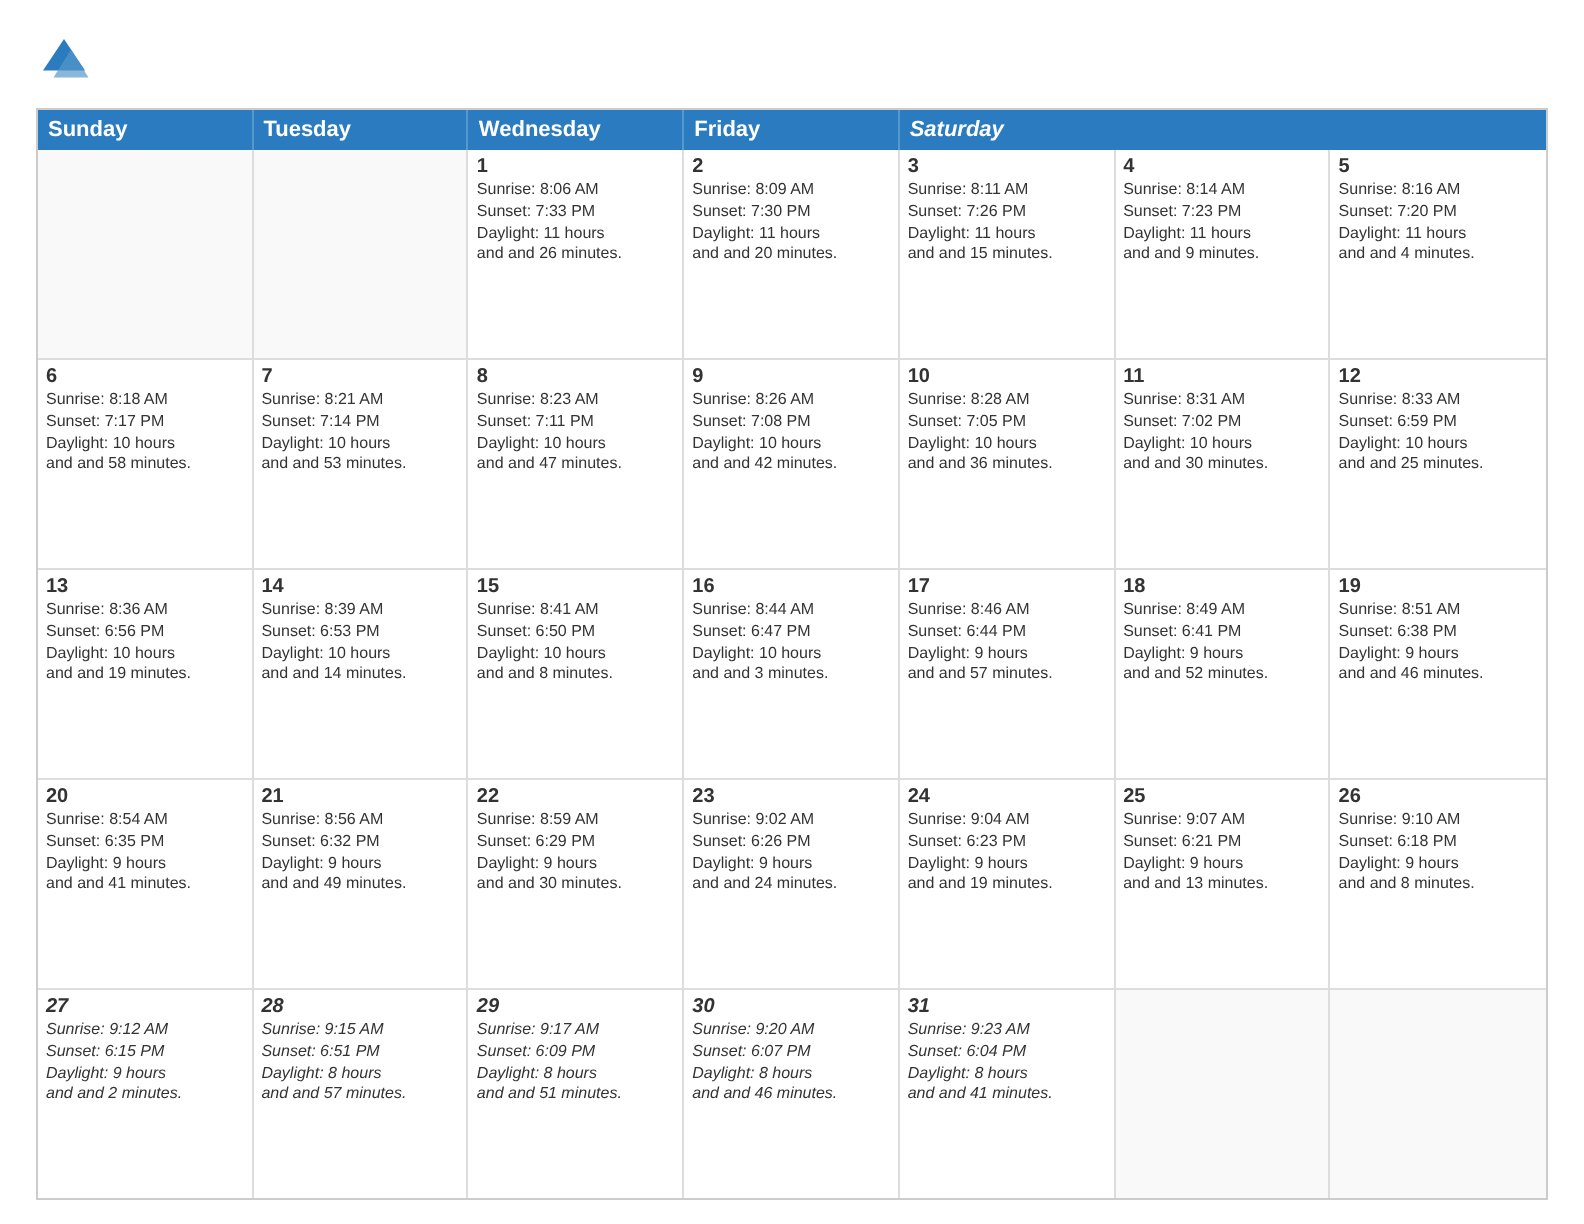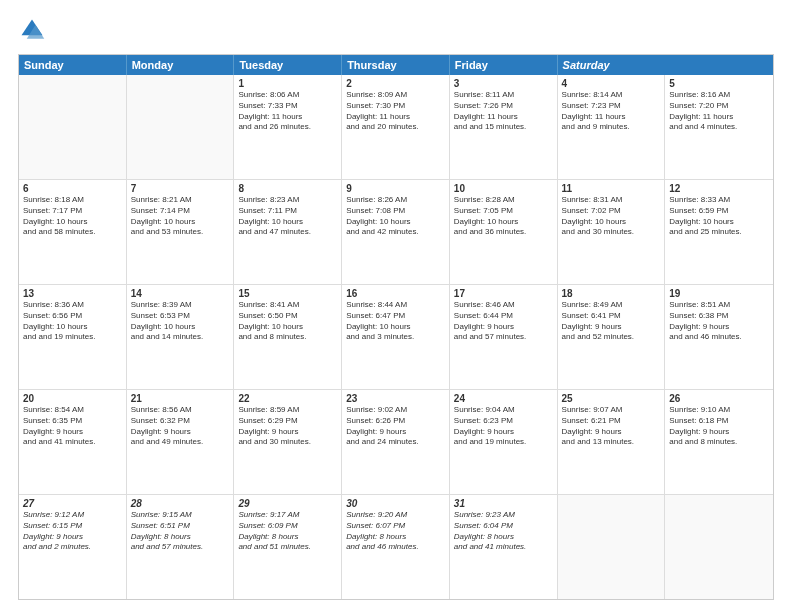--- a/index.html
+++ b/index.html
@@ -128,23 +128,22 @@
     </div>
     <div class="title-block">
       <div class="month-title"></div>
       <div class="location"></div>
     </div>
   </div>
 
   <div class="calendar">
     <div class="cal-header-row">
     <div class="cal-header-cell">Sunday</div>
-        <div class="cal-header-cell">Monday</div>
         <div class="cal-header-cell">Tuesday</div>
-        <div class="cal-header-cell">Thursday</div>
+        <div class="cal-header-cell">Wednesday</div>
         <div class="cal-header-cell">Friday</div>
         <div class="cal-header-cell">Saturday</div>
       </div>
     <div class="cal-body">
     <div class="cal-row">
           <div class="cal-cell empty"></div>
           <div class="cal-cell empty"></div>
           <div class="cal-cell">
             <span class="day-num">1</span>
             <span class="cell-line">Sunrise: 8:06 AM</span>

